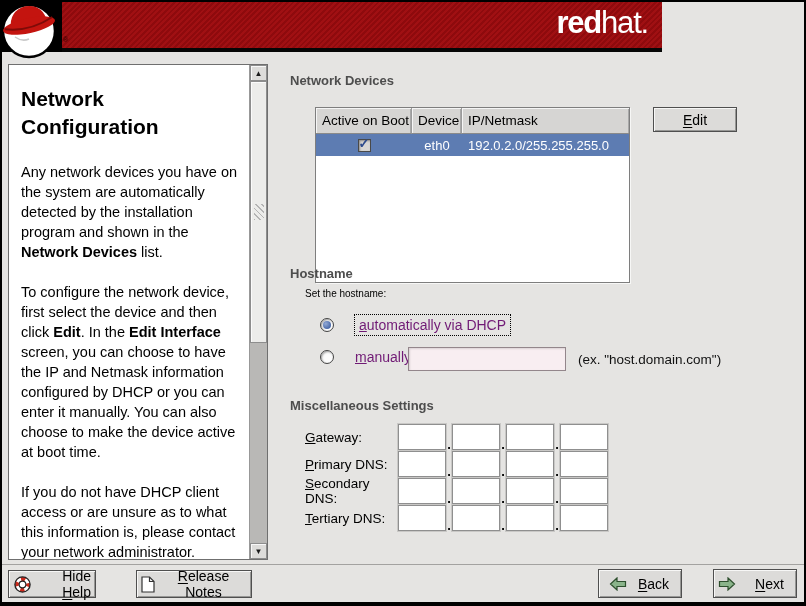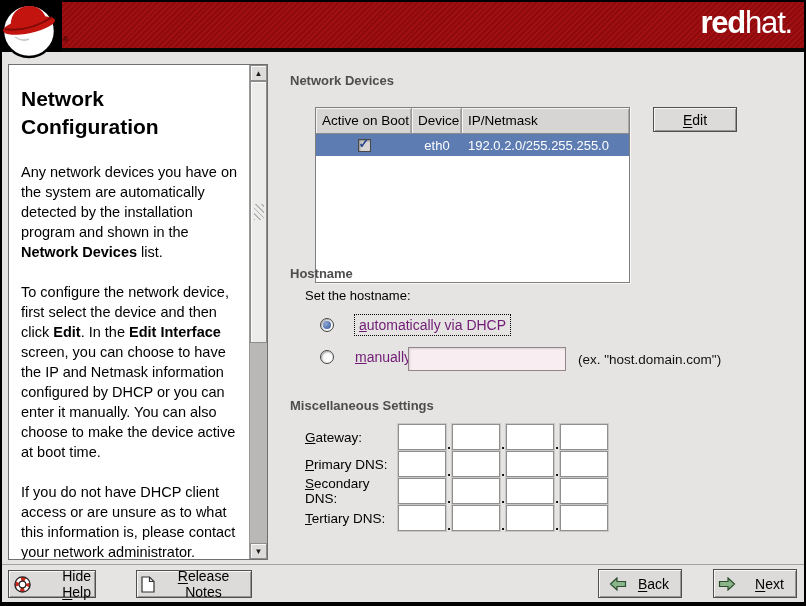--- a/index.html
+++ b/index.html
@@ -6,21 +6,21 @@
   #screen{
     position:relative;width:806px;height:606px;overflow:hidden;
     background:#e5e4e2;
     font-family:"Liberation Sans",sans-serif;
     -webkit-font-smoothing:antialiased;
   }
   .window-frame{position:absolute;inset:0;border:2px solid #000;border-bottom-width:4px;pointer-events:none;z-index:60;}
 
   
   .banner{
-    position:absolute;left:0;top:0;width:806px;height:48px;
+    position:absolute;left:0;top:0;width:662px;height:48px;
     background:var(--banner-red,#9e0b0e);
     background-image:repeating-linear-gradient(135deg,rgba(0,0,0,.10) 0 2px,rgba(255,255,255,.02) 2px 4px);
     border-bottom:4px solid #060606;
   }
   .logo-plate{position:absolute;left:0;top:0;width:62px;height:52px;background:#000;}
   .shadowman{position:absolute;left:0;top:1px;z-index:5;}
   .reg-mark{position:absolute;left:63px;top:36px;color:#2b0000;font-size:7px;z-index:6;}
   .brand{
     position:absolute;right:14px;top:7px;color:#fff;font-size:31px;letter-spacing:-1.2px;line-height:1;
   }
@@ -95,21 +95,21 @@
   .btn{
     position:absolute;background:#dcdbd9;border:1px solid #4f4f4f;box-sizing:border-box;
     box-shadow:inset 1px 1px 0 #f7f7f6,inset -1px -1px 0 #979795;
     display:flex;align-items:center;justify-content:center;gap:5px;
     font-size:14px;color:#000;cursor:pointer;
   }
   .btn u{text-underline-offset:2px;}
   #edit-btn{left:653px;top:107px;width:84px;height:25px;}
 
   
-  #set-hostname{position:absolute;left:305px;top:288px;font-size:13px;color:#000;}
+  #set-hostname{position:absolute;left:305px;top:288px;font-size:10px;color:#000;}
   .radio-row{position:absolute;display:flex;align-items:center;}
   #radio-row-auto{left:320px;top:315px;}
   #radio-row-manual{left:320px;top:349px;}
   .radio{
     position:relative;width:14px;height:14px;border-radius:50%;background:#fcfcfc;
     border:1px solid #434343;box-shadow:inset 1px 1px 2px rgba(0,0,0,.35);box-sizing:border-box;cursor:pointer;flex:none;
   }
   .radio.selected::after{
     content:"";position:absolute;left:2px;top:2px;right:2px;bottom:2px;border-radius:50%;
     background:radial-gradient(circle at 35% 35%,#93aad6,#2c4f96);

